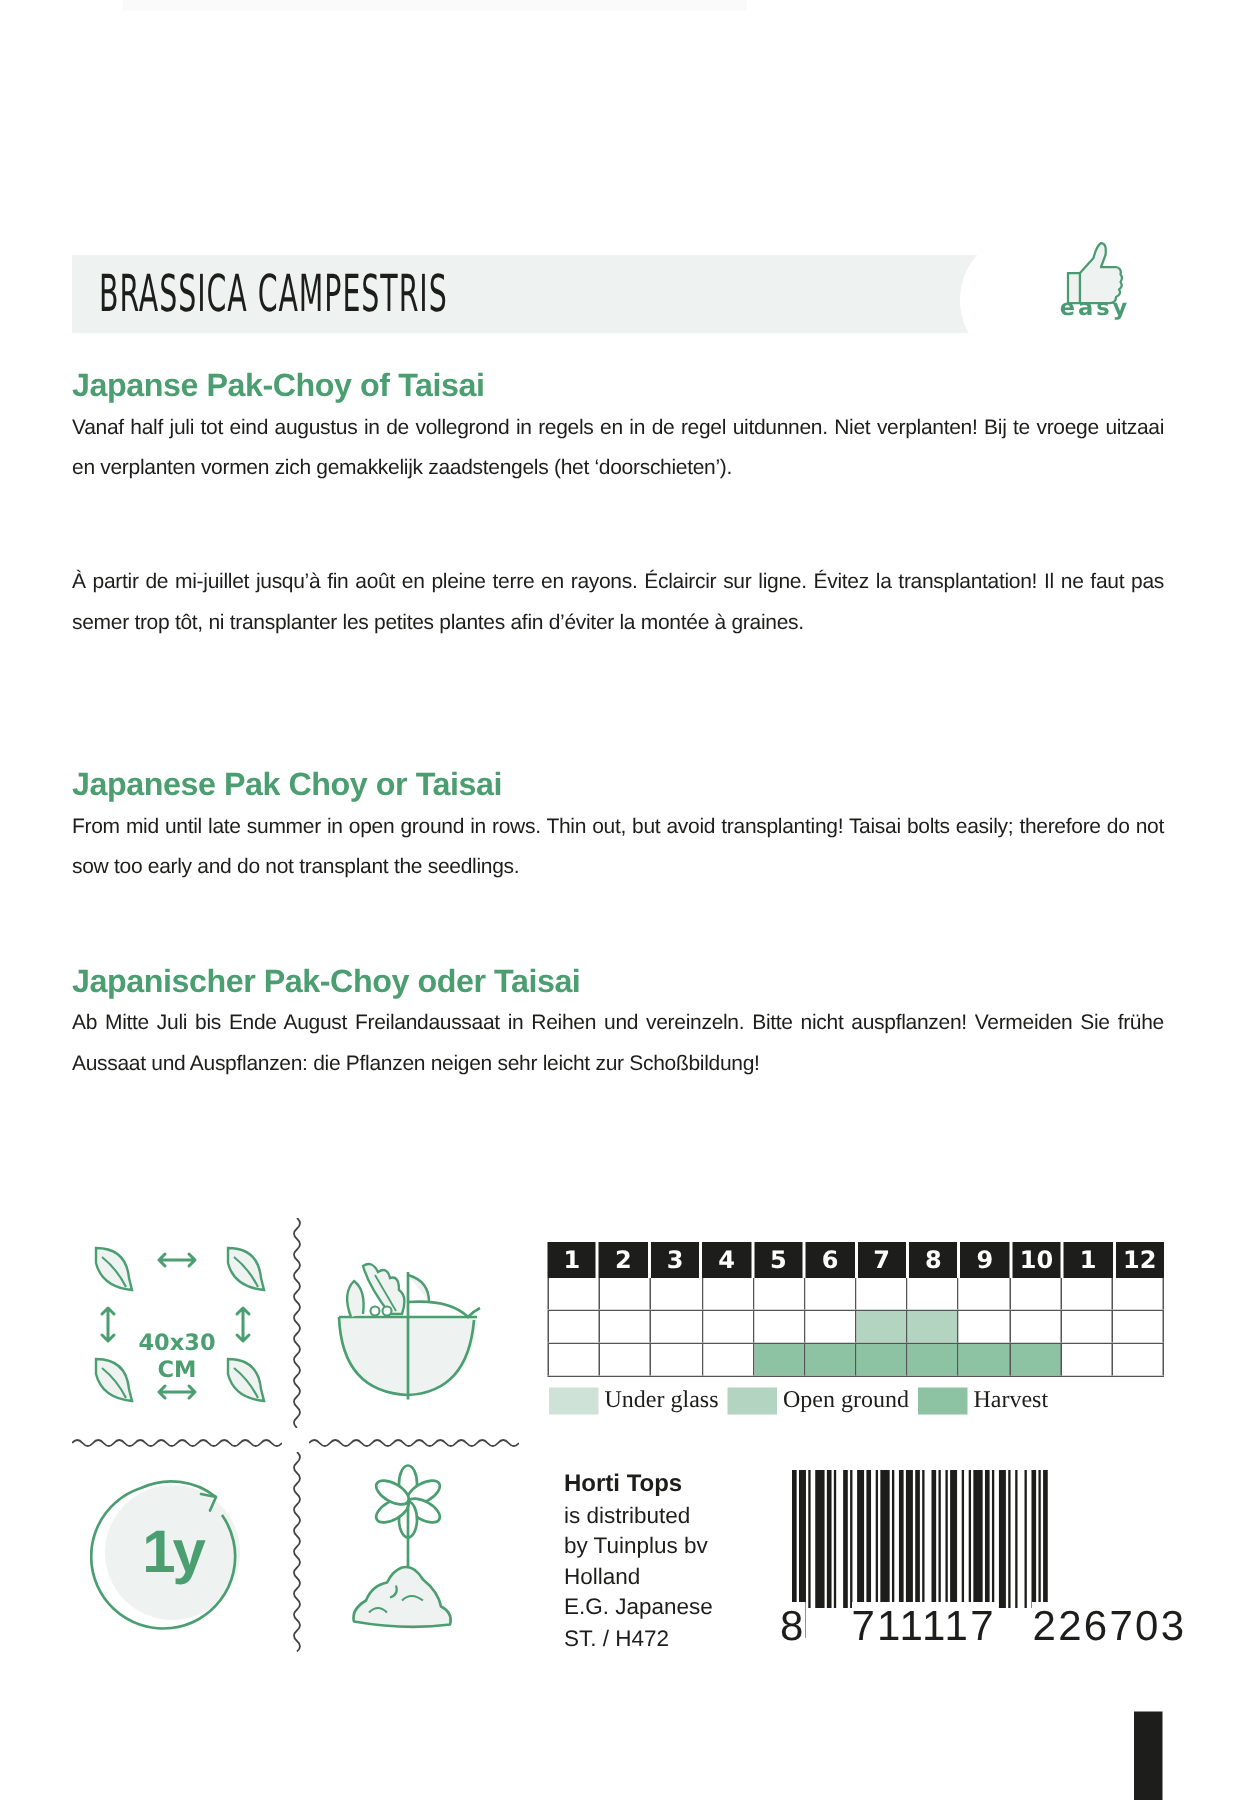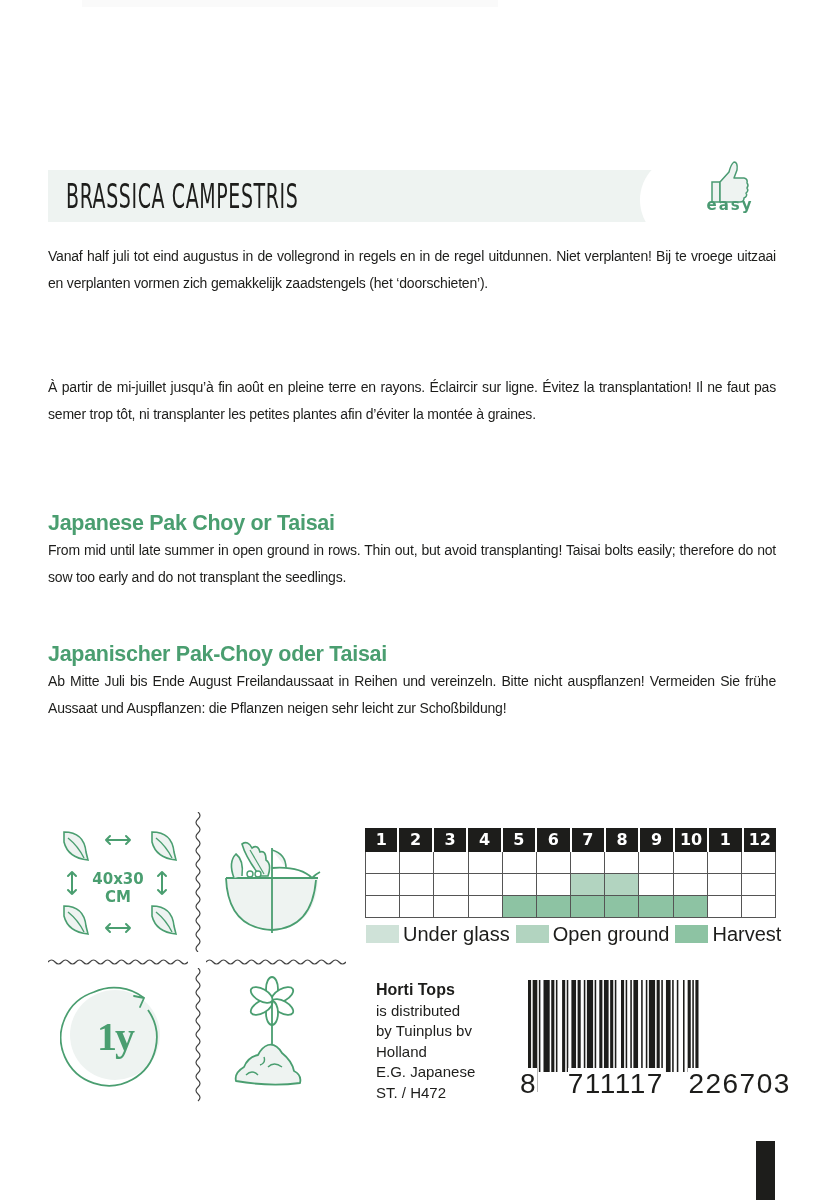--- a/index.html
+++ b/index.html
@@ -17,34 +17,34 @@
   .easy-label { position: absolute; left: 0; top: 36px; width: 50px; text-align: center; font-family: "DejaVu Sans", sans-serif; font-weight: bold; font-size: 15px; letter-spacing: 2px; color: #4a9a72; }
 
   .section { position: absolute; left: 48px; width: 728px; }
   .sec-title { font-family: "Liberation Sans", sans-serif; font-weight: bold; font-size: 21.5px; color: #4a9e70; line-height: 28px; letter-spacing: -0.3px; }
   .sec-body { font-family: "Liberation Sans", sans-serif; font-size: 14px; line-height: 26.5px; color: #1d1d1b; text-align: justify; letter-spacing: -0.2px; }
 
   .wavy-v { position: absolute; }
   .wavy-h { position: absolute; }
 
   .spacing-block { position: absolute; left: 58px; top: 830px; width: 120px; height: 110px; }
-  .spacing-text { position: absolute; left: 26px; top: 40px; width: 68px; text-align: center; font-family: "DejaVu Sans", sans-serif; font-weight: bold; font-size: 15px; line-height: 18px; color: #4a9e70; }
+  .spacing-text { position: absolute; left: 26px; top: 56px; width: 68px; text-align: center; font-family: "DejaVu Sans", sans-serif; font-weight: bold; font-size: 15px; line-height: 18px; color: #4a9e70; }
 
   .calendar { position: absolute; left: 365px; top: 828px; width: 411px; }
   .cal-head { display: flex; height: 24px; background: #1d1d1b; }
   .cal-head .hc { flex: 1; color: #ffffff; font-family: "DejaVu Sans", sans-serif; font-weight: bold; font-size: 16px; text-align: center; line-height: 24px; border-right: 2px solid #ffffff; }
   .cal-head .hc:last-child { border-right: none; }
   .cal-row { display: flex; height: 22px; border-bottom: 1px solid #555; }
   .cal-row .c { flex: 1; border-right: 1px solid #555; background: #ffffff; }
   .cal-row .c:first-child { border-left: 1px solid #555; }
 
   .legend { position: absolute; left: 366px; top: 924px; display: flex; align-items: center; height: 20px; }
   .legend-item { display: flex; align-items: center; margin-right: 6px; }
   .swatch { width: 33px; height: 18px; margin-right: 4px; }
-  .legend-label { font-family: Liberation Sans, sans-serif; font-size: 20px; color: #1d1d1b; }
+  .legend-label { font-family: Liberation Serif, serif; font-size: 16px; color: #1d1d1b; }
 
   .distributor { position: absolute; left: 376px; top: 980px; font-family: "Liberation Sans", sans-serif; font-size: 15px; line-height: 20.5px; color: #1d1d1b; }
   .distributor .brand { font-weight: bold; font-size: 16px; }
 
   .barcode { position: absolute; left: 520px; top: 980px; width: 256px; height: 118px; }
   .barcode-digits { position: absolute; left: 520px; top: 1068px; width: 260px; font-family: "Liberation Sans", sans-serif; font-size: 28px; color: #1d1d1b; letter-spacing: 1.5px; white-space: nowrap; }
   .barcode-digits span { background: #ffffff; }
 
   .black-bar { position: absolute; left: 756px; top: 1141px; width: 19px; height: 59px; background: #1d1d1b; }
 </style>
@@ -59,20 +59,21 @@
 
 <div class="easy">
   <svg width="42" height="50" viewBox="0 0 42 50">
     <path d="M3 22 h8 v20 h-8 z" fill="#eef3f1" stroke="#4a9a72" stroke-width="1.5"></path>
     <path d="M11 22 L20 12 Q22 4 25 2 Q29 2 28 10 L25 18 L35 18 Q39 19 38 23 Q40 25 38 28 Q40 31 37 33 Q39 36 35 38 Q35 42 31 42 L11 42 Z" fill="#eef3f1" stroke="#4a9a72" stroke-width="1.5" stroke-linejoin="round"></path>
   </svg>
   <div class="easy-label">easy</div>
 </div>
 
 <div class="section" style="top:243px;">
+  <div class="sec-title">Japanse Pak-Choy of Taisai</div>
   <div class="sec-body">Vanaf half juli tot eind augustus in de vollegrond in regels en in de regel uitdunnen. Niet verplanten! Bij te vroege uitzaai en verplanten vormen zich gemakkelijk zaadstengels (het ‘doorschieten’).</div>
 </div>
 <div class="section" style="top:374px;">
   <div class="sec-body">À partir de mi-juillet jusqu’à fin août en pleine terre en rayons.  Éclaircir sur ligne. Évitez la transplantation! Il ne faut pas semer trop tôt, ni transplanter les petites plantes afin d’éviter la montée à graines.</div>
 </div>
 <div class="section" style="top:509px;">
   <div class="sec-title">Japanese Pak Choy or Taisai</div>
   <div class="sec-body">From mid until late summer in open ground in rows. Thin out, but avoid transplanting! Taisai bolts easily; therefore do not sow too early and do not transplant the seedlings.</div>
 </div>
 <div class="section" style="top:640px;">
@@ -133,21 +134,21 @@
   <circle cx="30" cy="36" r="3" stroke="#4a9e70" stroke-width="1.4" fill="#ffffff"></circle>
   <circle cx="38" cy="36" r="3" stroke="#4a9e70" stroke-width="1.4" fill="#ffffff"></circle>
 </svg>
 
 <div style="position:absolute; left:60px; top:980px; width:110px; height:110px;">
   <svg width="110" height="110" viewBox="0 0 110 110" style="position:absolute; left:0; top:0;">
     <circle cx="55" cy="55" r="45" fill="#eef3f1"></circle>
     <path d="M88 30 A48 48 0 1 1 34 12 A48 48 0 0 1 84 18" fill="none" stroke="#4a9e70" stroke-width="1.8"></path>
     <path d="M84 18 L74 16 M84 18 L80 27" fill="none" stroke="#4a9e70" stroke-width="1.8" stroke-linecap="round"></path>
   </svg>
-  <div style="position:absolute; left:0; top:33px; width:110px; text-align:center; font-family:Liberation Serif, serif; font-weight:bold; font-size:40px; color:#4a9e70; letter-spacing:-2px;">1y</div>
+  <div style="position:absolute; left:0; top:33px; width:110px; text-align:center; font-family:Liberation Sans, sans-serif; font-weight:bold; font-size:40px; color:#4a9e70; letter-spacing:-2px;">1y</div>
 </div>
 
 <svg style="position:absolute; left:230px; top:975px;" width="85" height="115" viewBox="0 0 85 115">
   <g fill="#ffffff" stroke="#4a9e70" stroke-width="1.8">
     <ellipse cx="42" cy="14" rx="6" ry="12"></ellipse>
     <ellipse cx="42" cy="14" rx="6" ry="12" transform="rotate(60 42 26)"></ellipse>
     <ellipse cx="42" cy="14" rx="6" ry="12" transform="rotate(120 42 26)"></ellipse>
     <ellipse cx="42" cy="14" rx="6" ry="12" transform="rotate(180 42 26)"></ellipse>
     <ellipse cx="42" cy="14" rx="6" ry="12" transform="rotate(240 42 26)"></ellipse>
     <ellipse cx="42" cy="14" rx="6" ry="12" transform="rotate(300 42 26)"></ellipse>

